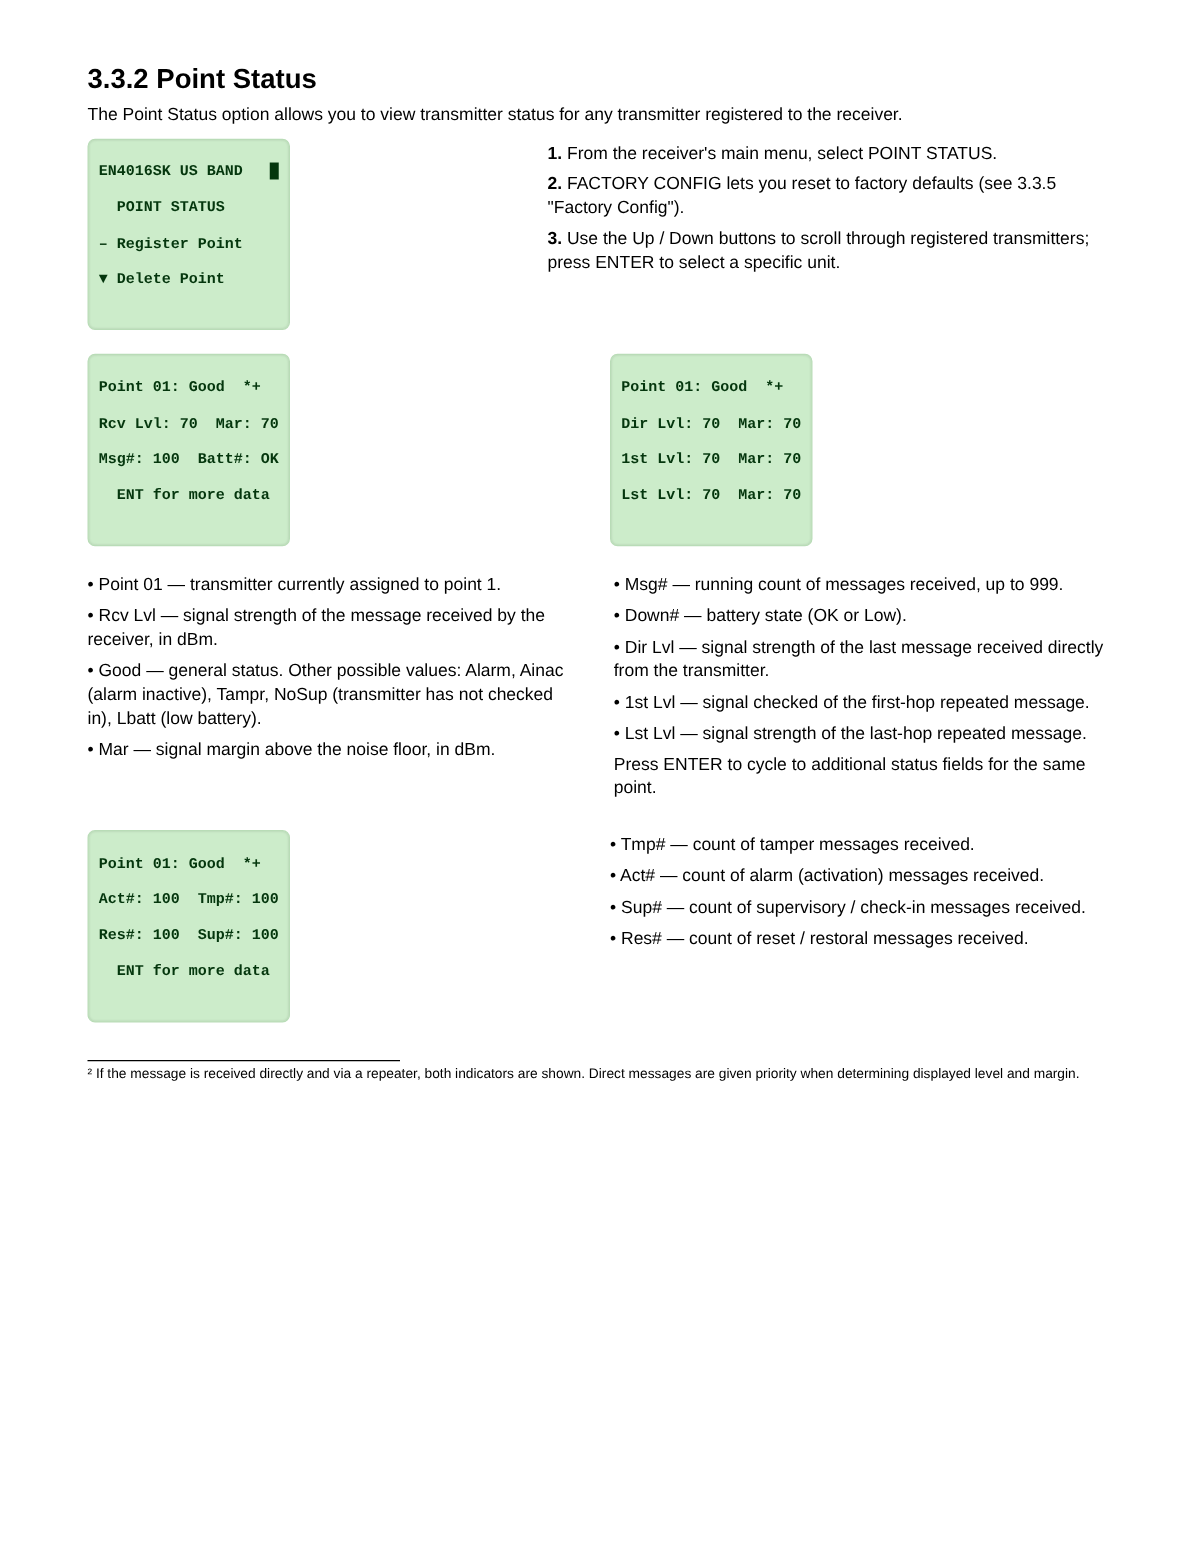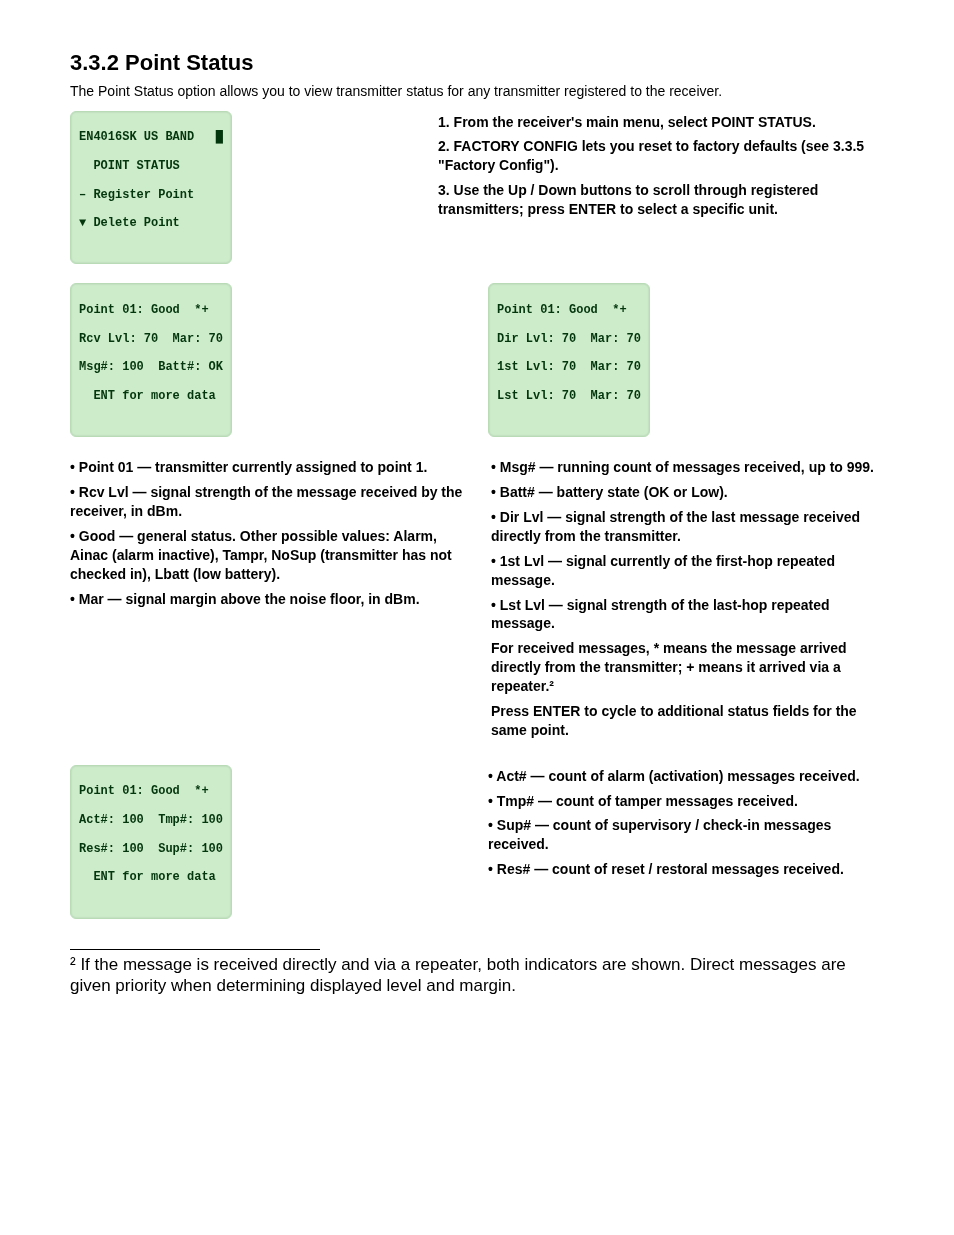--- a/index.html
+++ b/index.html
@@ -32,29 +32,29 @@
     white-space: pre;
     display: inline-block;
   }
   .lcd-row { display:block; }
   .two-col {
     display: flex;
     gap: 28px;
     align-items: flex-start;
   }
   .col { flex: 1; }
-  .tight p { margin: 2px 0 6px 0; font-weight: bold; }
+  .tight p { margin: 2px 0 6px 0; }
   .footnote-rule {
     border: none;
     border-top: 1px solid #000;
     width: 250px;
     margin: 30px 0 4px 0;
   }
   .footnote {
-    font-size: 17px;
+    font-size: 11px;
     line-height: 1.25;
     max-width: 800px;
   }
 </style>
 </head>
 <body>
 
 
 
 
@@ -105,44 +105,43 @@
 
 <div class="two-col tight">
   <div class="col">
     <p>• <span>Point 01 — transmitter currently assigned to point 1.</span></p>
     <p>• <span>Rcv Lvl — signal strength of the message received by the receiver, in dBm.</span></p>
     <p>• <span>Good — general status. Other possible values: Alarm, Ainac (alarm inactive), Tampr, NoSup (transmitter has not checked in), Lbatt (low battery).</span></p>
     <p>• <span>Mar — signal margin above the noise floor, in dBm.</span></p>
   </div>
   <div class="col">
     <p>• <span>Msg# — running count of messages received, up to 999.</span></p>
-    <p>• <span>Batt# — battery state (OK or Low).</span></p>
+    <p>• <span>Down# — battery state (OK or Low).</span></p>
     <p>• <span>Dir Lvl — signal strength of the last message received directly from the transmitter.</span></p>
-    <p>• <span>1st Lvl — signal currently of the first-hop repeated message.</span></p>
+    <p>• <span>1st Lvl — signal checked of the first-hop repeated message.</span></p>
     <p>• <span>Lst Lvl — signal strength of the last-hop repeated message.</span></p>
-    <p>For received messages, * means the message arrived directly from the transmitter; + means it arrived via a repeater.²</p>
     <p>Press ENTER to cycle to additional status fields for the same point.</p>
   </div>
 </div>
 
 <br>
 
 
 <div class="two-col">
   <div class="col" style="flex:0 0 390px;">
     <div class="lcd">
 <span class="lcd-row">Point 01: Good  *+</span>
 <span class="lcd-row">Act#: 100  Tmp#: 100</span>
 <span class="lcd-row">Res#: 100  Sup#: 100</span>
 <span class="lcd-row">  ENT for more data</span>
     </div>
   </div>
   <div class="col tight">
+    <p>• <span>Tmp# — count of tamper messages received.</span></p>
     <p>• <span>Act# — count of alarm (activation) messages received.</span></p>
-    <p>• <span>Tmp# — count of tamper messages received.</span></p>
     <p>• <span>Sup# — count of supervisory / check-in messages received.</span></p>
     <p>• <span>Res# — count of reset / restoral messages received.</span></p>
   </div>
 </div>
 
 <hr class="footnote-rule">
 <div class="footnote">² If the message is received directly and via a repeater, both indicators are shown. Direct messages are given priority when determining displayed level and margin.</div>
 
 
 

